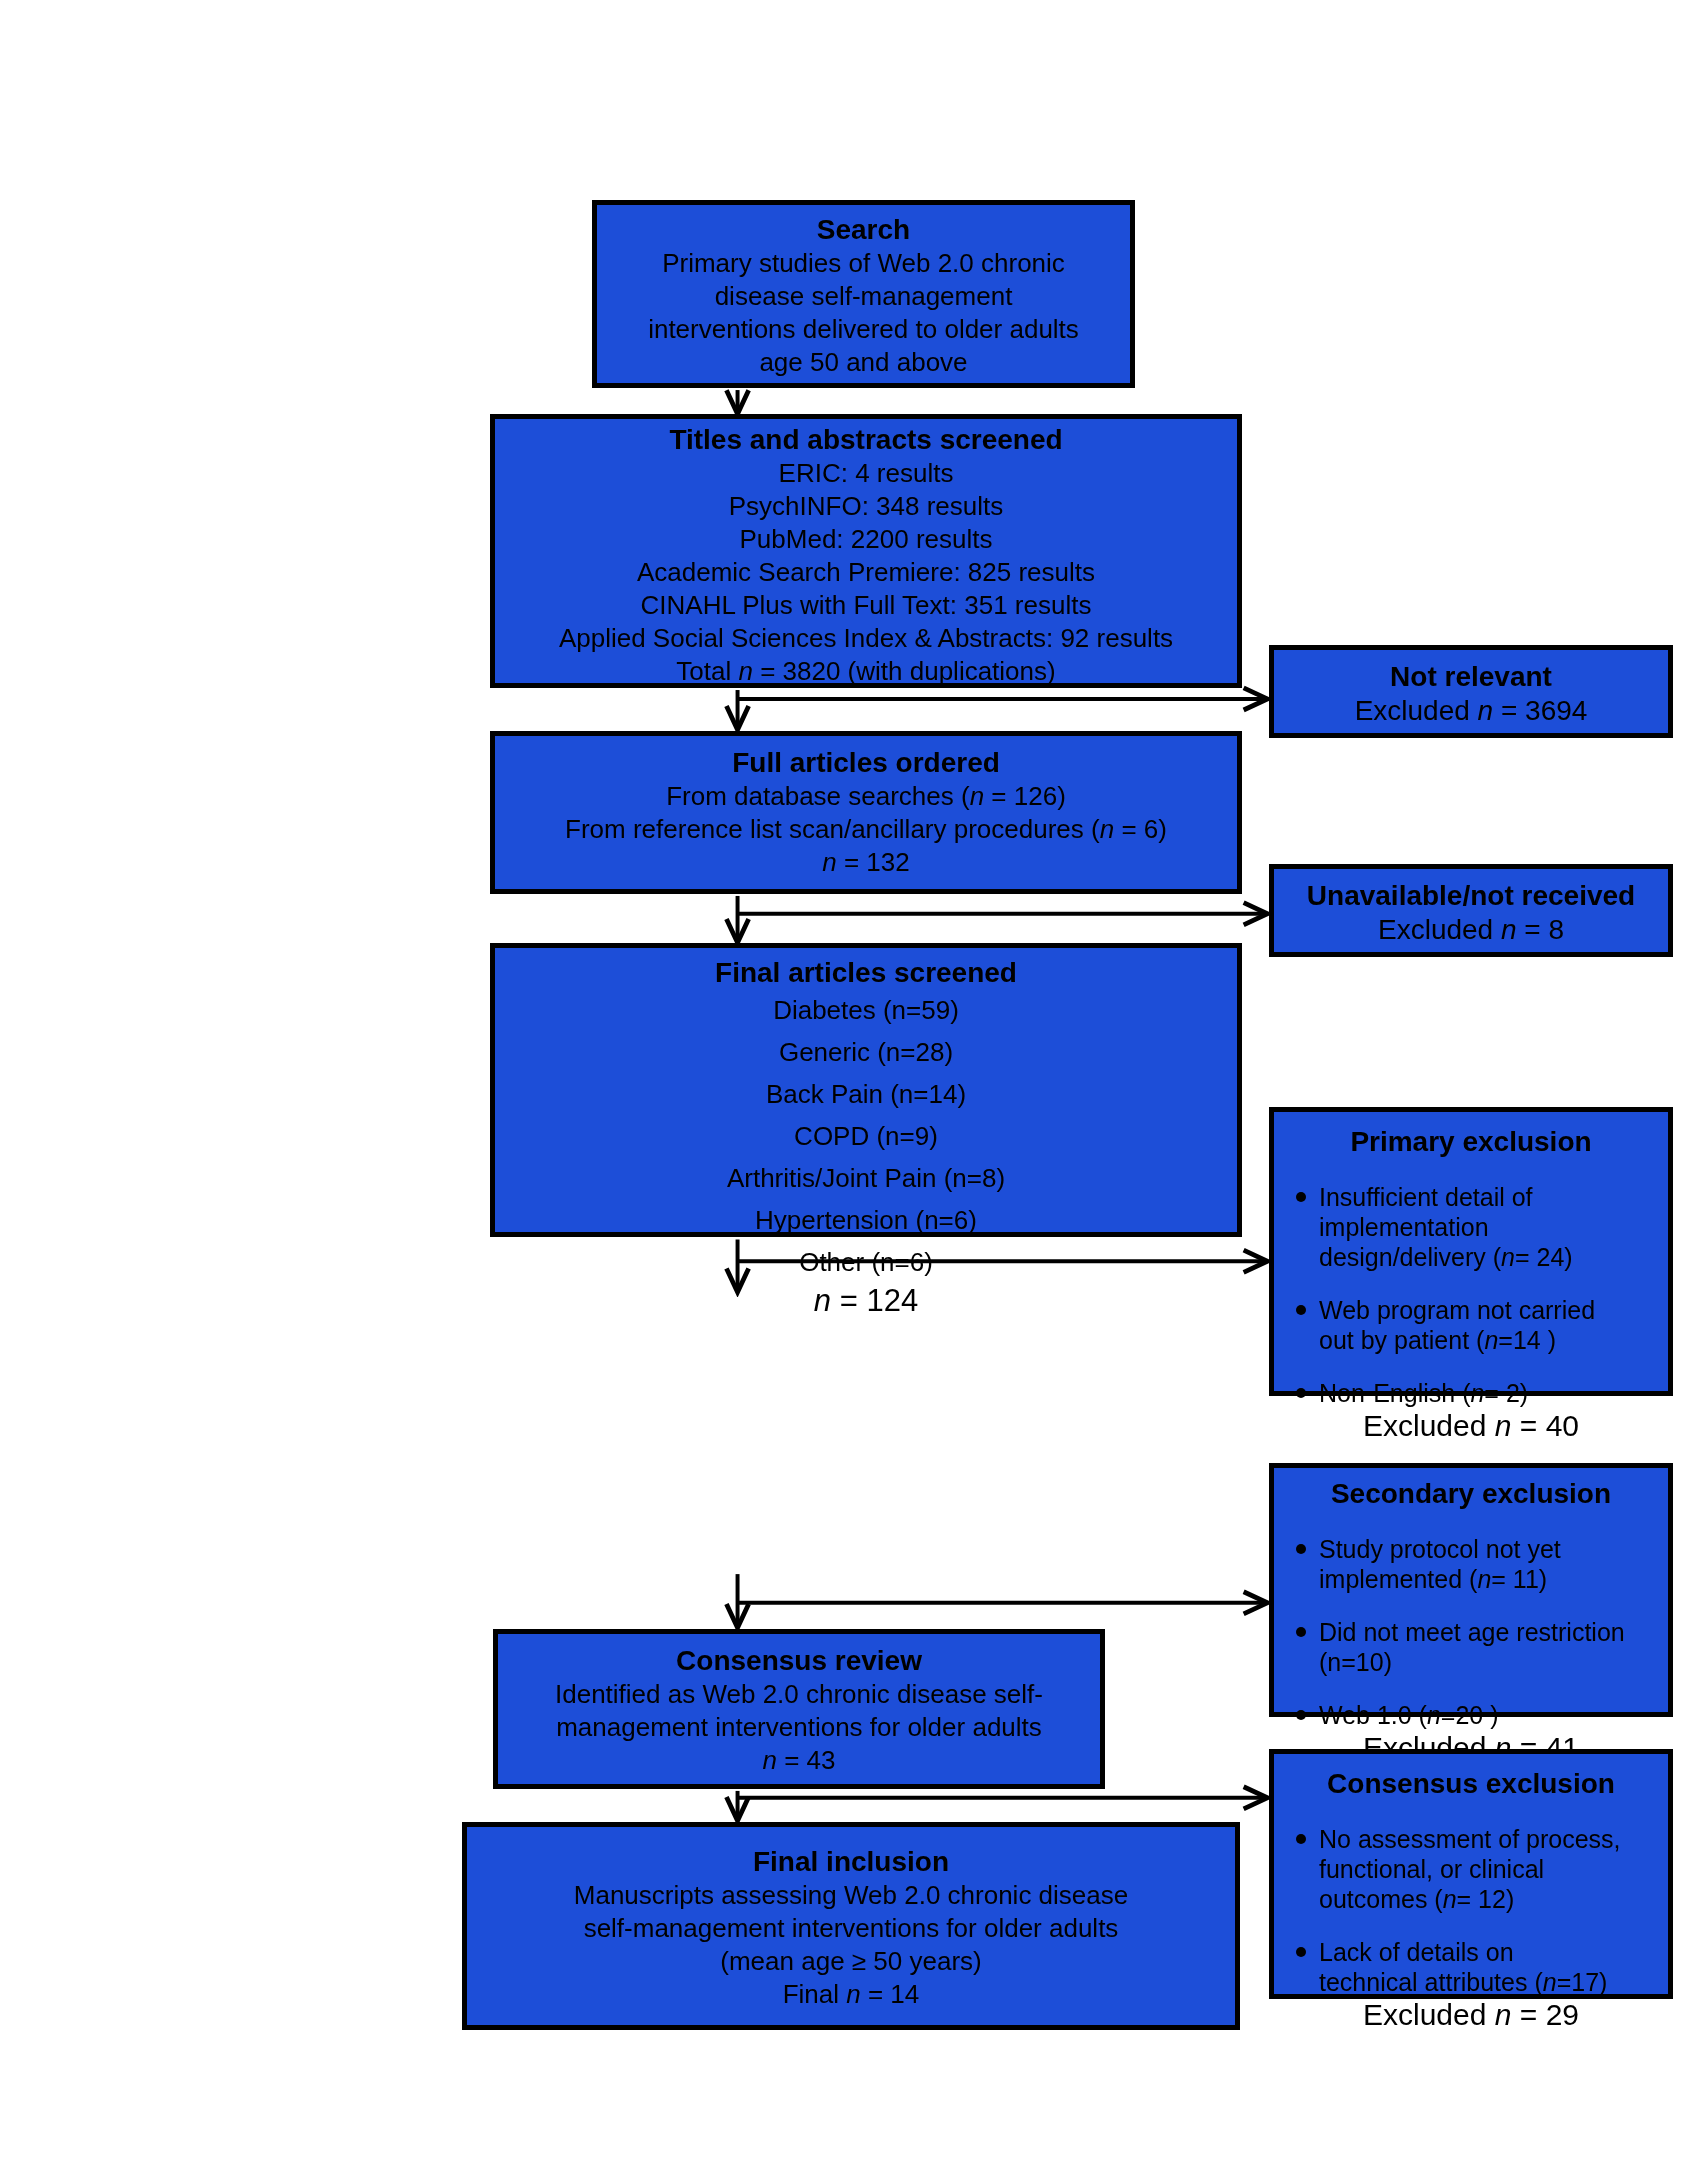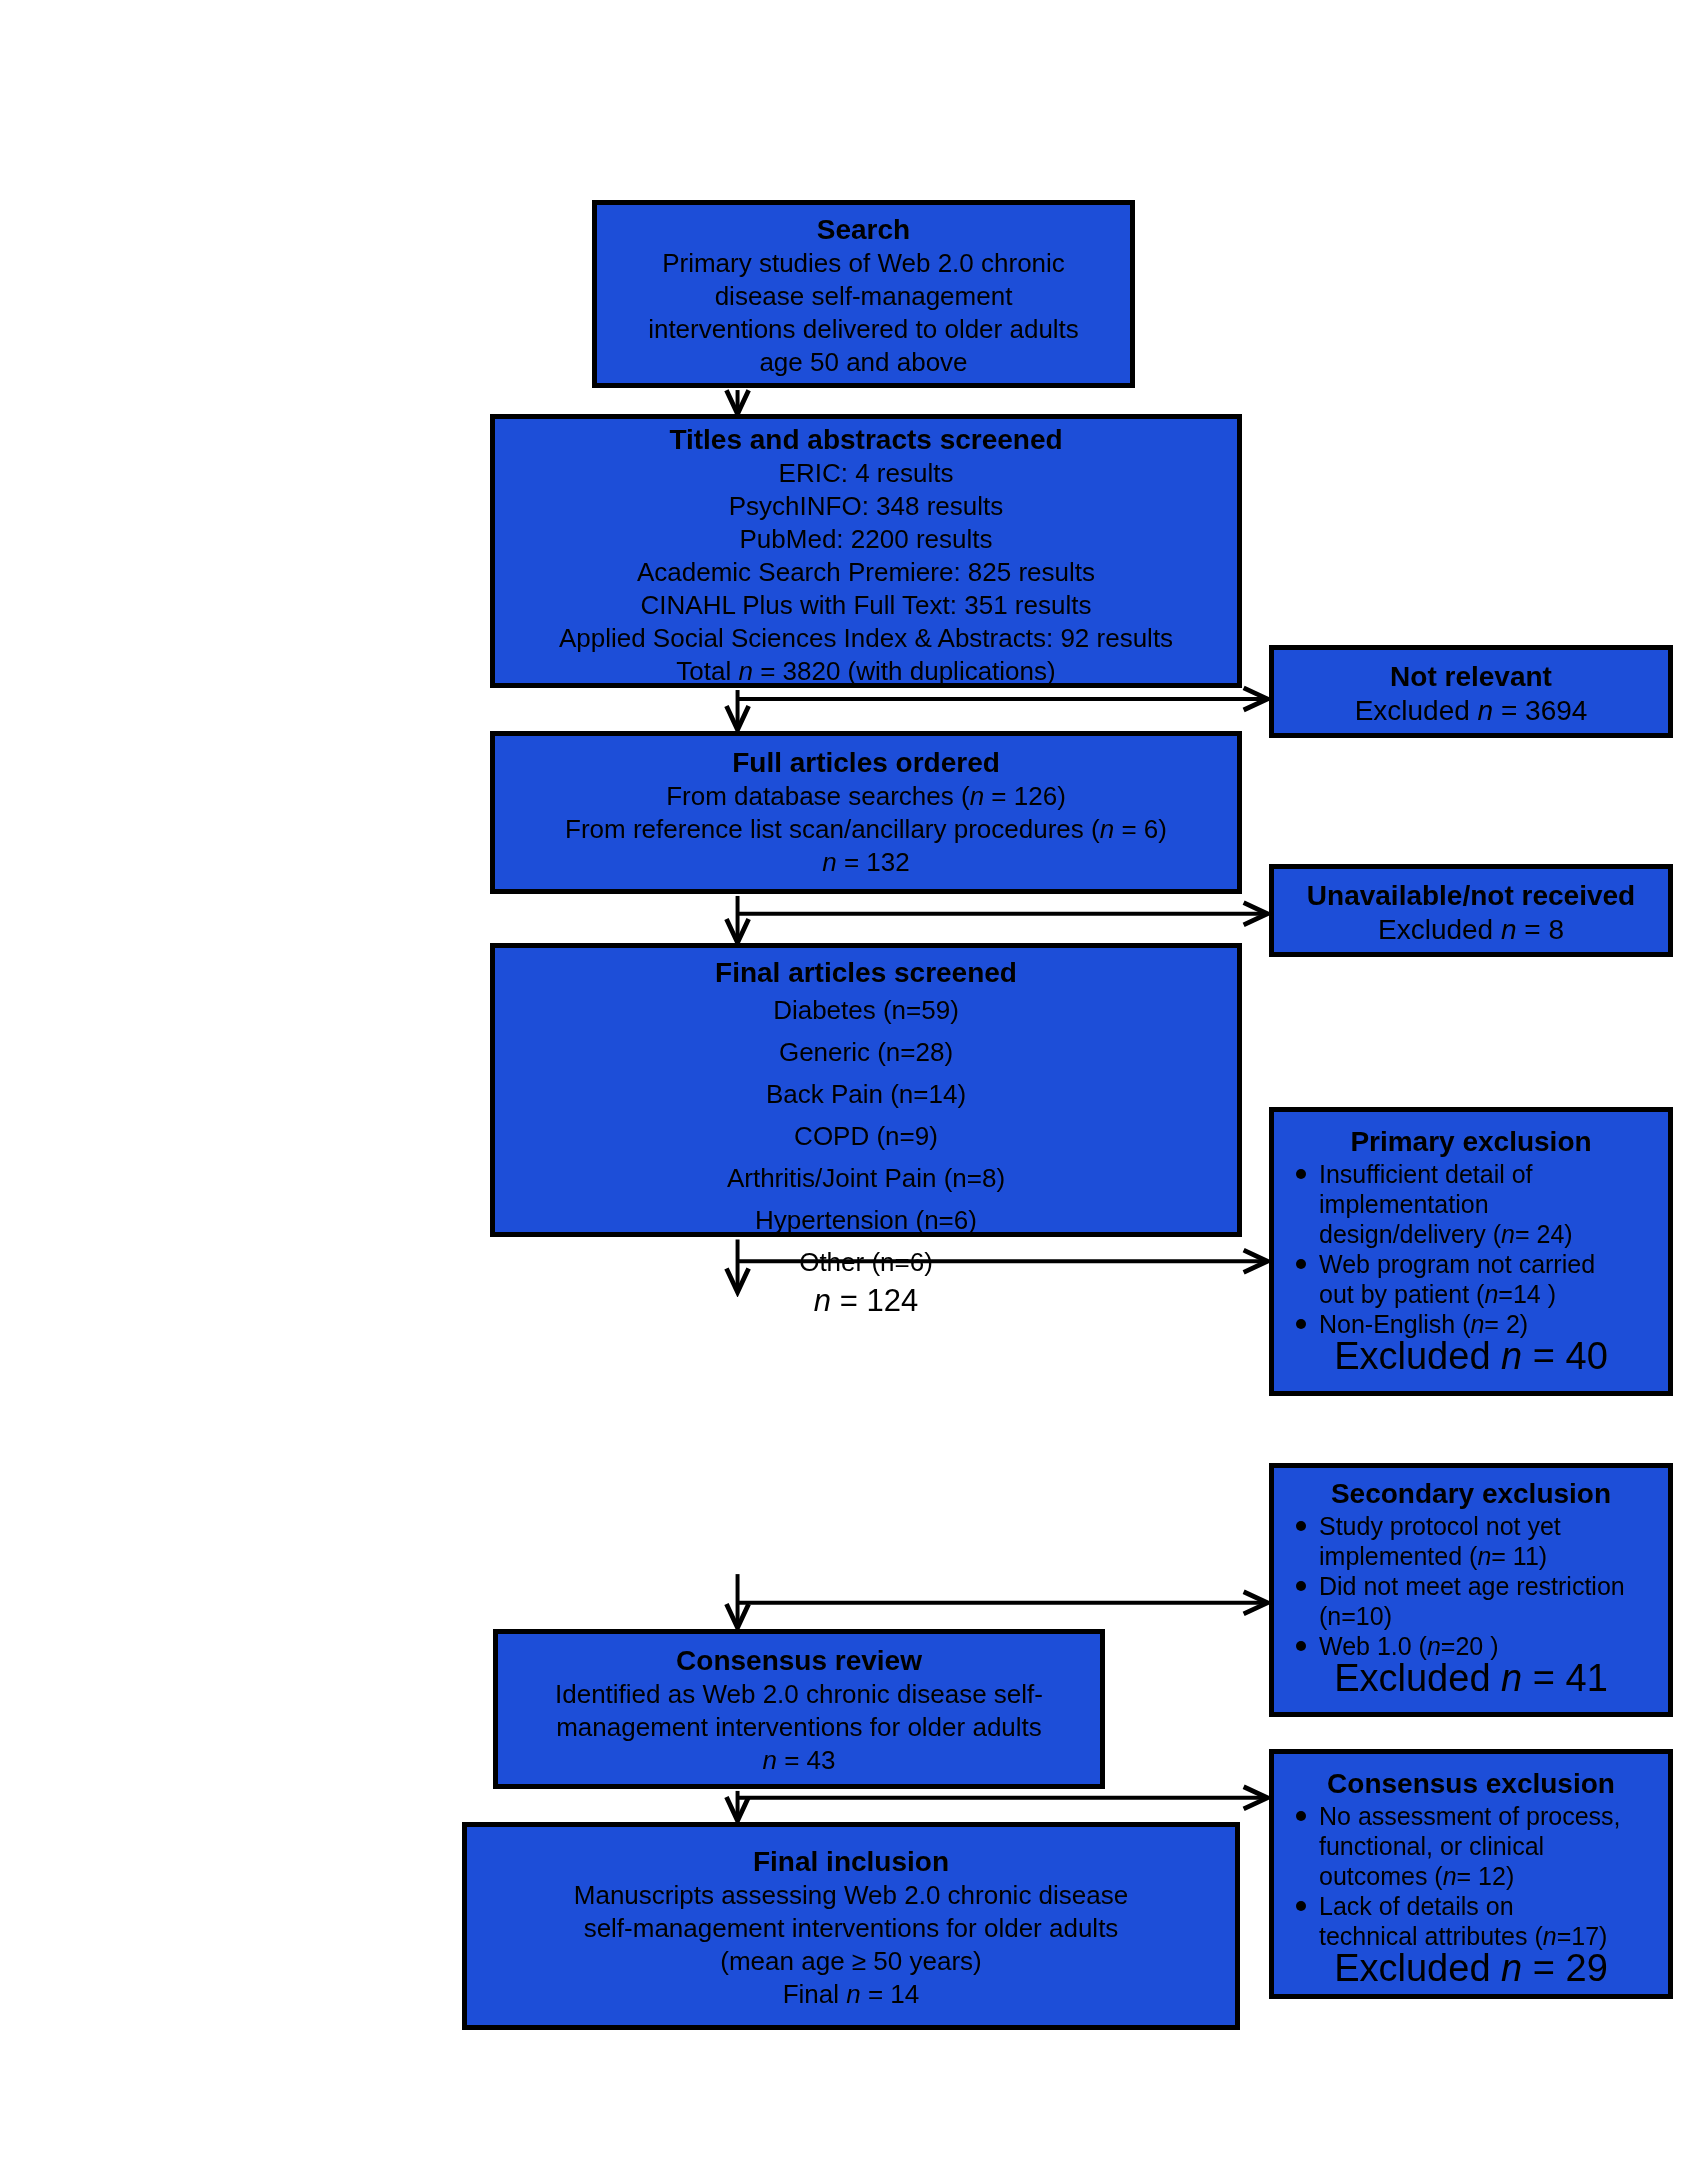--- a/index.html
+++ b/index.html
@@ -15,23 +15,23 @@
     border:5px solid #000000; background:#1d4ed8;
   }
   .main .title { font-size:28px; font-weight:bold; line-height:34px; text-align:center; }
   .main .body  { font-size:26px; line-height:33px; text-align:center; }
   .main.compact .title { line-height:33px; }
   .main.compact .body  { font-size:26px; line-height:42px; }
   .main .total { font-size:31px; line-height:36px; text-align:center; }
 
   .excl .title { font-size:28px; font-weight:bold; line-height:35px; text-align:center; }
   .excl .body  { font-size:28px; line-height:33px; text-align:center; }
-  .excl .excluded { font-size:38px; line-height:35px; text-align:center; }
+  .excl .excluded { font-size:30px; line-height:35px; text-align:center; }
   .bullets { text-align:left; }
-  .bullet { display:flex; align-items:flex-start; font-size:25px; line-height:30px; white-space:nowrap; }
+  .bullet { display:flex; align-items:flex-start; font-size:25px; line-height:30px; white-space:nowrap;margin-top:23px; }
   .dot {
     flex:0 0 10px; width:10px; height:10px; border-radius:50%;
     background:#000000; margin:10px 13px 0 22px;
   }
   .btxt { text-align:left; }
   i { font-style:italic; }
 </style>
 </head>
 <body>
 

